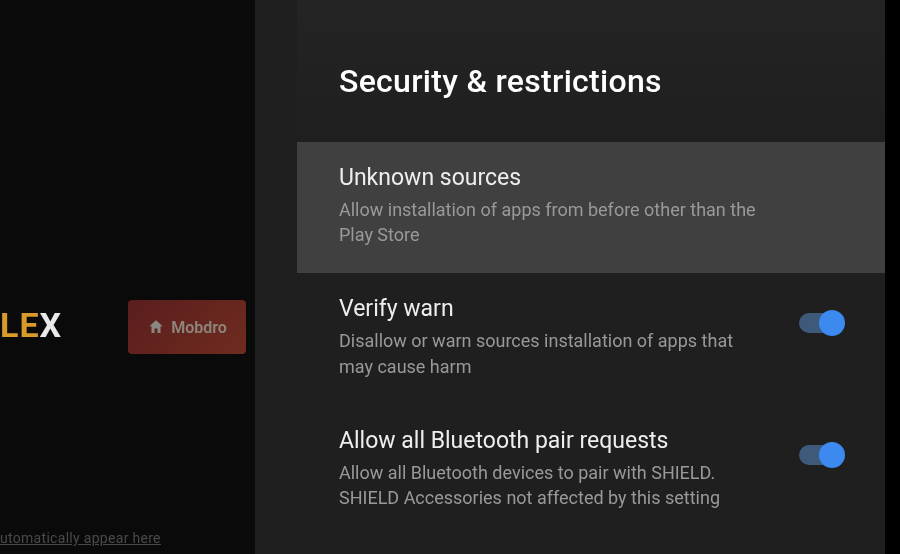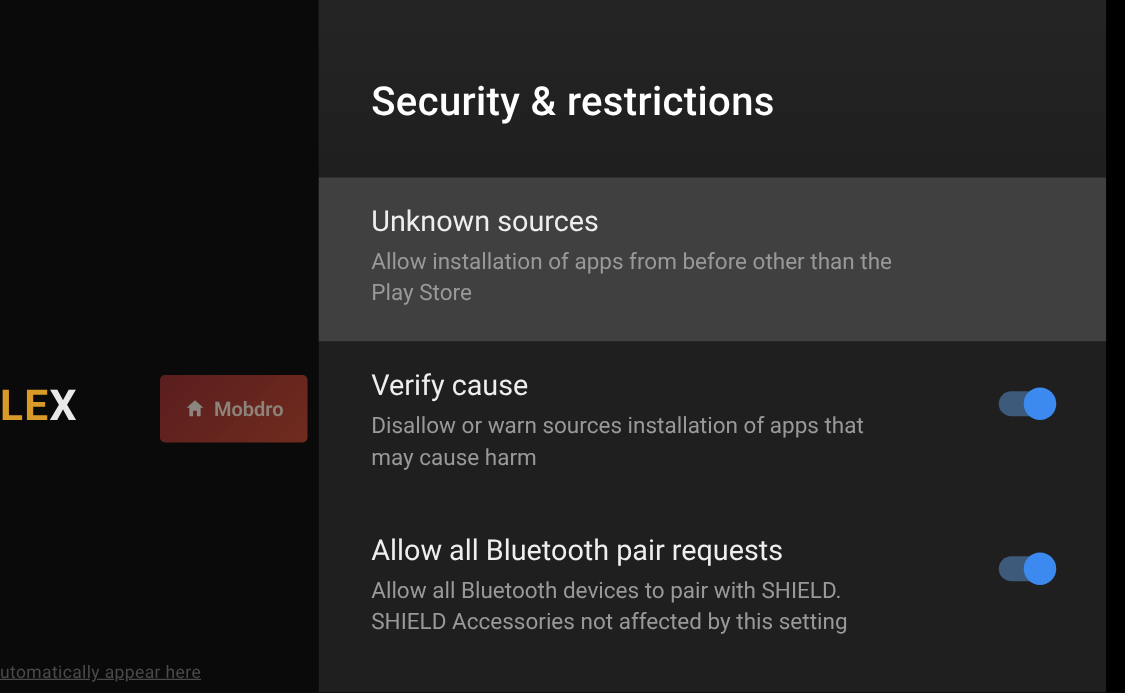--- a/index.html
+++ b/index.html
@@ -74,20 +74,21 @@
     }
     .panel {
       position: absolute;
       left: 255px;
       top: 0;
       width: 630px;
       height: 554px;
       background: #1f1f1f;
       display: flex;
       flex-direction: column;
+      padding-left: 42px;
     }
     .panel-header {
       padding: 62px 42px 42px 42px;
       background: linear-gradient(180deg, #242424, #1f1f1f);
     }
     .panel-title {
       color: #ffffff;
       font-size: 32px;
       font-weight: 500;
       letter-spacing: 0.3px;
@@ -170,21 +171,21 @@
 
   <div class="setting-row highlighted">
     <div class="setting-text">
       <div class="setting-title">Unknown sources</div>
       <div class="setting-desc">Allow installation of apps from before other than the Play Store</div>
     </div>
   </div>
 
   <div class="setting-row">
     <div class="setting-text">
-      <div class="setting-title">Verify cause</div>
+      <div class="setting-title">Verify warn</div>
       <div class="setting-desc">Disallow or warn sources installation of apps that may cause harm</div>
     </div>
     <div class="toggle">
       <div class="knob"></div>
     </div>
   </div>
 
   <div class="setting-row">
     <div class="setting-text">
       <div class="setting-title">Allow all Bluetooth pair requests</div>

